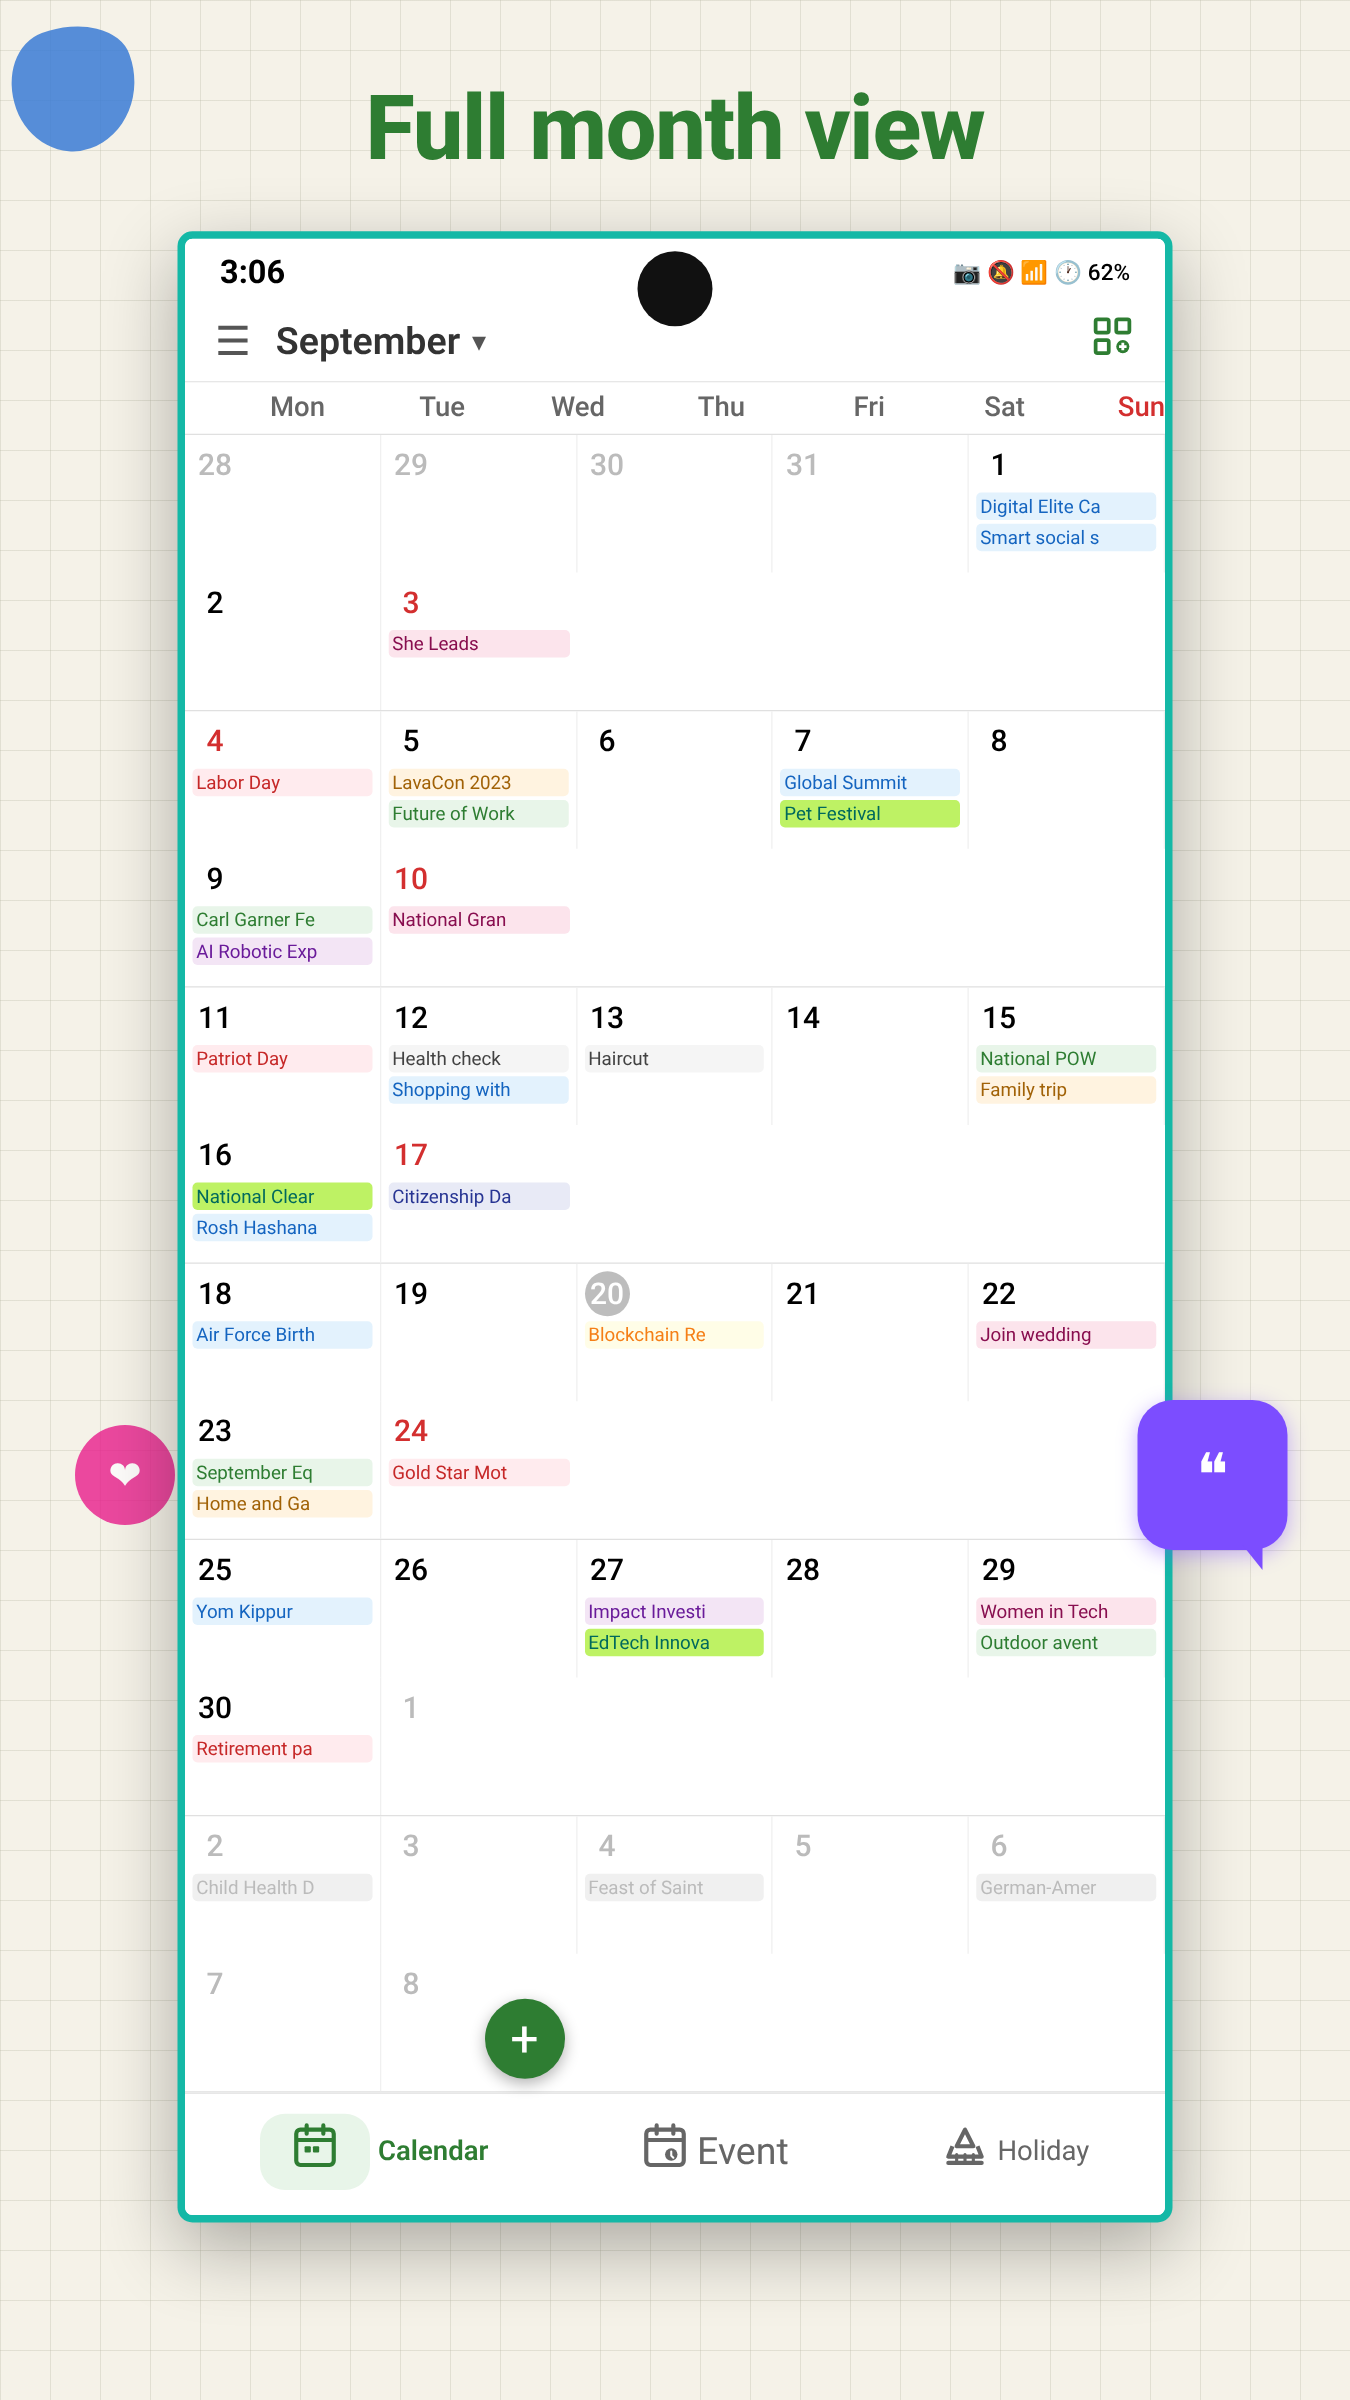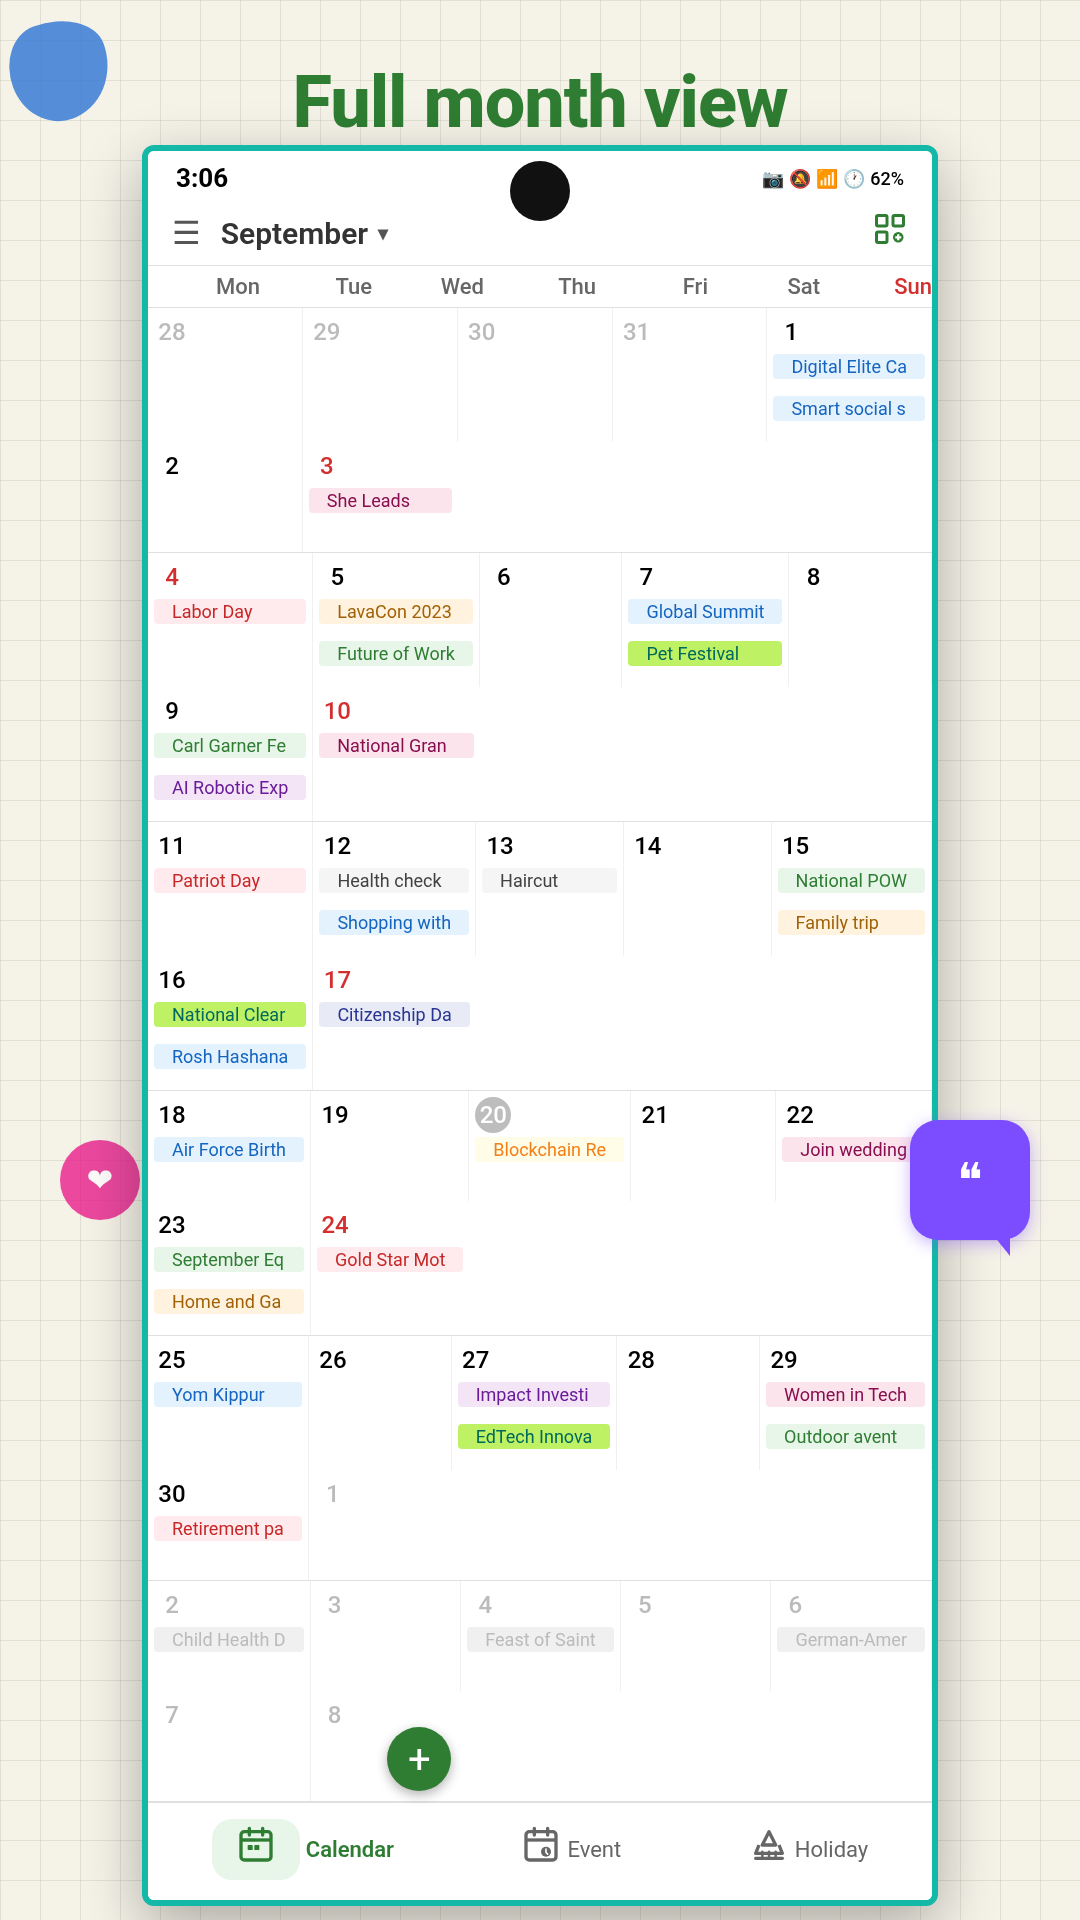--- a/index.html
+++ b/index.html
@@ -49,20 +49,21 @@
       color: white;
     }
 
     
     .page-title {
       text-align: center;
       font-size: 72px;
       font-weight: 800;
       color: #2e7d32;
       padding-top: 60px;
+      padding-bottom: 40px;
       letter-spacing: -1px;
     }
 
     
     .phone-frame {
       width: 796px;
       margin: 0 auto;
       background: #fff;
       border-radius: 12px;
       border: 6px solid #14b8a6;
@@ -163,24 +164,24 @@
     .cell-date.sunday { color: #d32f2f; }
     .cell-date.red-day { color: #d32f2f; }
     .cell-date.today {
       background: #bdbdbd;
       color: #fff;
       border-radius: 50%;
     }
 
     
     .event-pill {
-      font-size: 18px;
+      font-size: 15px;
       border-radius: 4px;
-      padding: 2px 18px;
-      margin-bottom: 17px;
+      padding: 2px 3px;
+      margin-bottom: 3px;
       white-space: nowrap;
       overflow: hidden;
       text-overflow: ellipsis;
       max-width: 100%;
       display: block;
     }
     .pill-red { background: #ffebee; color: #c62828; }
     .pill-green { background: #e8f5e9; color: #2e7d32; }
     .pill-blue { background: #e3f2fd; color: #1565c0; }
     .pill-orange { background: #fff3e0; color: #a16207; }
@@ -508,21 +509,21 @@
     <div class="nav-item">
       <span class="nav-icon">
         <svg width="40" height="40" viewBox="0 0 24 24" fill="none">
           <rect x="3" y="4" width="18" height="17" rx="2" stroke="#666" stroke-width="2"></rect>
           <path d="M3 9h18" stroke="#666" stroke-width="2"></path>
           <path d="M8 2v4M16 2v4" stroke="#666" stroke-width="2" stroke-linecap="round"></path>
           <circle cx="15" cy="16" r="3" fill="#666"></circle>
           <path d="M15 14.5v2l1 1" stroke="white" stroke-width="1" stroke-linecap="round"></path>
         </svg>
       </span>
-      <span class="nav-label" style="color:#666;font-size:22px;">Event</span>
+      <span class="nav-label" style="color:#666;font-size:30px;">Event</span>
     </div>
     <div class="nav-item">
       <span class="nav-icon">
         <svg width="40" height="40" viewBox="0 0 24 24" fill="none">
           <path d="M4 20h16" stroke="#666" stroke-width="2" stroke-linecap="round"></path>
           <path d="M12 4L8 12h8L12 4z" stroke="#666" stroke-width="2" stroke-linejoin="round"></path>
           <path d="M6 12l-2 5h16l-2-5" stroke="#666" stroke-width="2" stroke-linejoin="round"></path>
           <path d="M8 16v4M12 16v4M16 16v4" stroke="#666" stroke-width="1.5" stroke-linecap="round"></path>
         </svg>
       </span>

